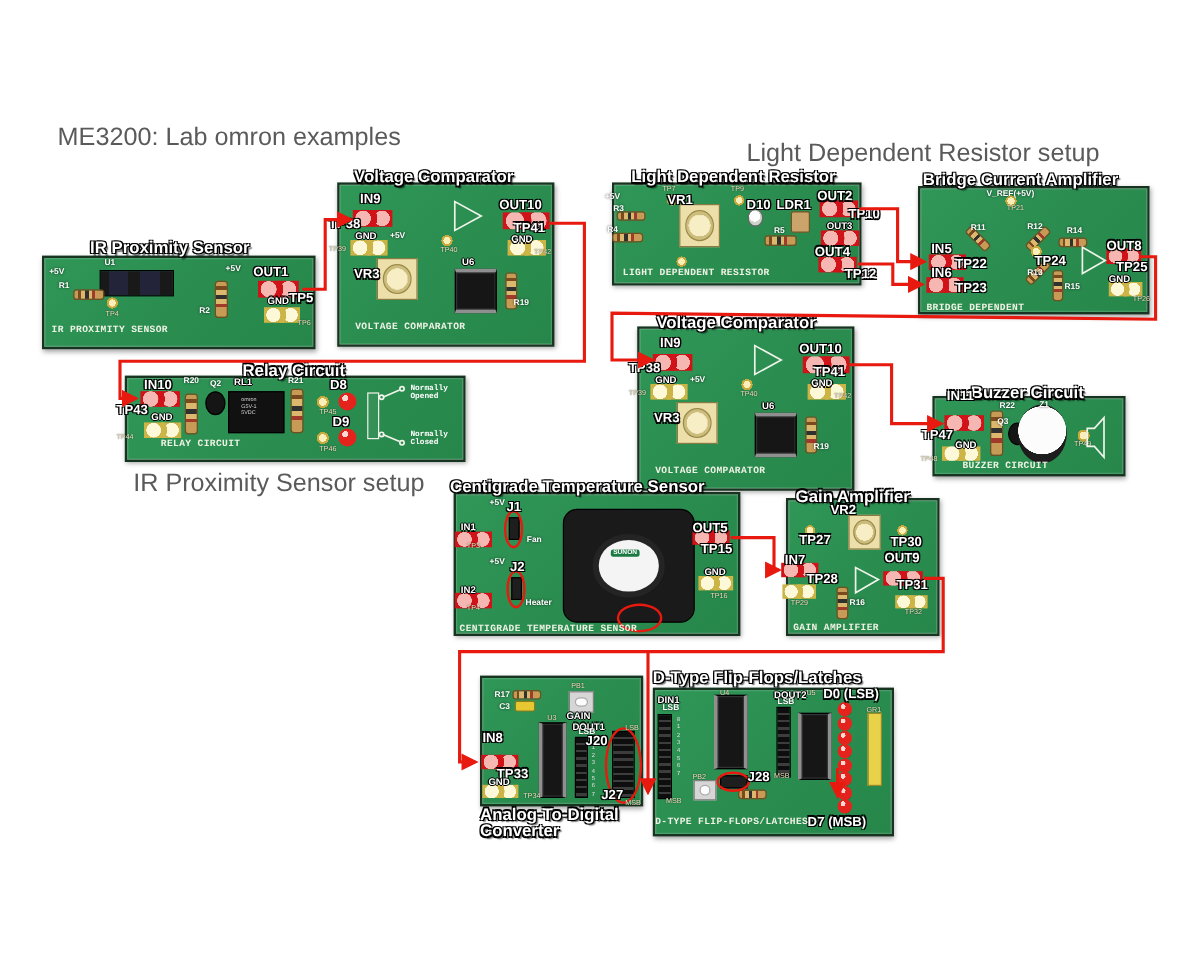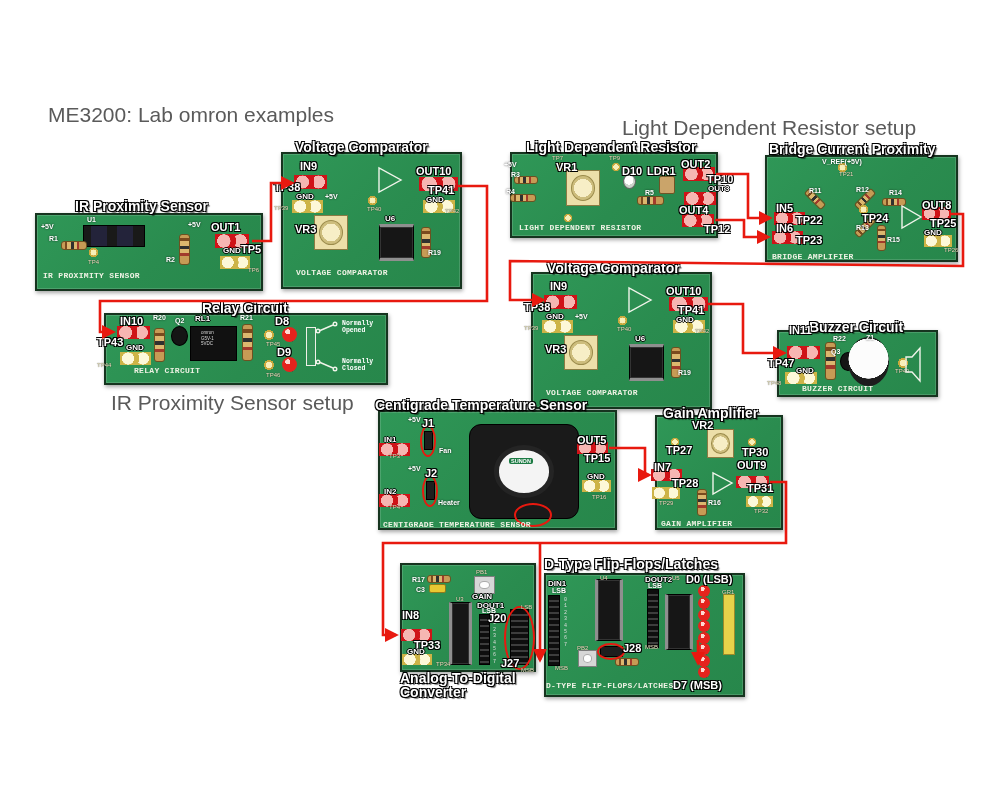--- a/index.html
+++ b/index.html
@@ -161,26 +161,26 @@
     <div class="lbl sm" style="left: 511px; top: 171px;">R3</div>
     <div class="lbl sm" style="left: 506px; top: 188px;">R4</div>
     <div class="lbl tiny" style="left: 552px; top: 155px;">TP7</div>
     <div class="lbl big" style="left: 556px; top: 161px;">VR1</div>
     <div class="lbl tiny" style="left: 609px; top: 155px;">TP9</div>
     <div class="lbl big" style="left: 622px; top: 165px;">D10</div>
     <div class="lbl big" style="left: 647px; top: 165px;">LDR1</div>
     <div class="lbl sm" style="left: 645px; top: 189px;">R5</div>
     <div class="lbl big" style="left: 681px; top: 158px;">OUT2</div>
     <div class="lbl big" style="left: 707px; top: 173px;">TP10</div>
-    <div class="lbl sm2" style="left: 689px; top: 184px; margin-left: 19px;">OUT3</div>
+    <div class="lbl sm2" style="left: 689px; top: 184px;">OUT3</div>
     <div class="lbl big" style="left: 679px; top: 204px;">OUT4</div>
     <div class="lbl big" style="left: 704px; top: 223px;">TP12</div>
     <div class="lbl silk" style="left: 519px; top: 223px;">LIGHT DEPENDENT RESISTOR</div>
     <div class="board" style="left: 765px; top: 155px; width: 193px; height: 107px;"></div>
-    <div class="btitle" style="left: 769px; top: 142px;">Bridge Current Proximity</div>
+    <div class="btitle" style="left: 769px; top: 142px;">Bridge Current Amplifier</div>
     <div class="part gold" style="left: 836px; top: 161px; width: 13px; height: 13px;"></div>
     <div class="part resd1" style="left: 803px; top: 195px; width: 24px; height: 8px;"></div>
     <div class="part resd2" style="left: 853px; top: 195px; width: 24px; height: 8px;"></div>
     <div class="part resh" style="left: 882px; top: 198px; width: 24px; height: 8px;"></div>
     <div class="part padr" style="left: 774px; top: 212px; width: 31px; height: 13px;"></div>
     <div class="part padr" style="left: 772px; top: 231px; width: 31px; height: 13px;"></div>
     <div class="part gold" style="left: 857px; top: 203px; width: 13px; height: 13px;"></div>
     <div class="part resd2" style="left: 853px; top: 223px; width: 24px; height: 8px;"></div>
     <div class="part resv" style="left: 877px; top: 225px; width: 9px; height: 26px;"></div>
     <div class="part padr" style="left: 922px; top: 207px; width: 29px; height: 13px;"></div>
@@ -194,21 +194,21 @@
     <div class="lbl big" style="left: 796px; top: 214px;">TP22</div>
     <div class="lbl big" style="left: 776px; top: 222px;">IN6</div>
     <div class="lbl big" style="left: 796px; top: 234px;">TP23</div>
     <div class="lbl big" style="left: 862px; top: 212px;">TP24</div>
     <div class="lbl sm" style="left: 856px; top: 224px;">R13</div>
     <div class="lbl sm" style="left: 887px; top: 236px;">R15</div>
     <div class="lbl big" style="left: 922px; top: 199px;">OUT8</div>
     <div class="lbl big" style="left: 930px; top: 217px;">TP25</div>
     <div class="lbl sm2" style="left: 924px; top: 228px;">GND</div>
     <div class="lbl tiny" style="left: 944px; top: 247px;">TP26</div>
-    <div class="lbl silk" style="left: 772px; top: 252px;">BRIDGE AMPLIFIER</div>
+    <div class="lbl silk" style="left: 772px; top: 252px;">BRIDGE DEPENDENT</div>
     <div class="board" style="left: 104px; top: 313px; width: 284px; height: 72px;"></div>
     <div class="btitle" style="left: 202px; top: 301px;">Relay Circuit</div>
     <div class="part padr" style="left: 117px; top: 326px; width: 33px; height: 13px;"></div>
     <div class="part padg" style="left: 120px; top: 352px; width: 31px; height: 13px;"></div>
     <div class="part resv" style="left: 154px; top: 328px; width: 11px; height: 34px;"></div>
     <div class="part tr" style="left: 171px; top: 326px; width: 17px; height: 20px;"></div>
     <div class="part relay" style="left: 190px; top: 326px; width: 47px; height: 35px;"></div>
     <div class="part resv" style="left: 242px; top: 324px; width: 11px; height: 37px;"></div>
     <div class="part gold" style="left: 262px; top: 328px; width: 14px; height: 14px;"></div>
     <div class="part led" style="left: 282px; top: 327px; width: 15px; height: 15px;"></div>

